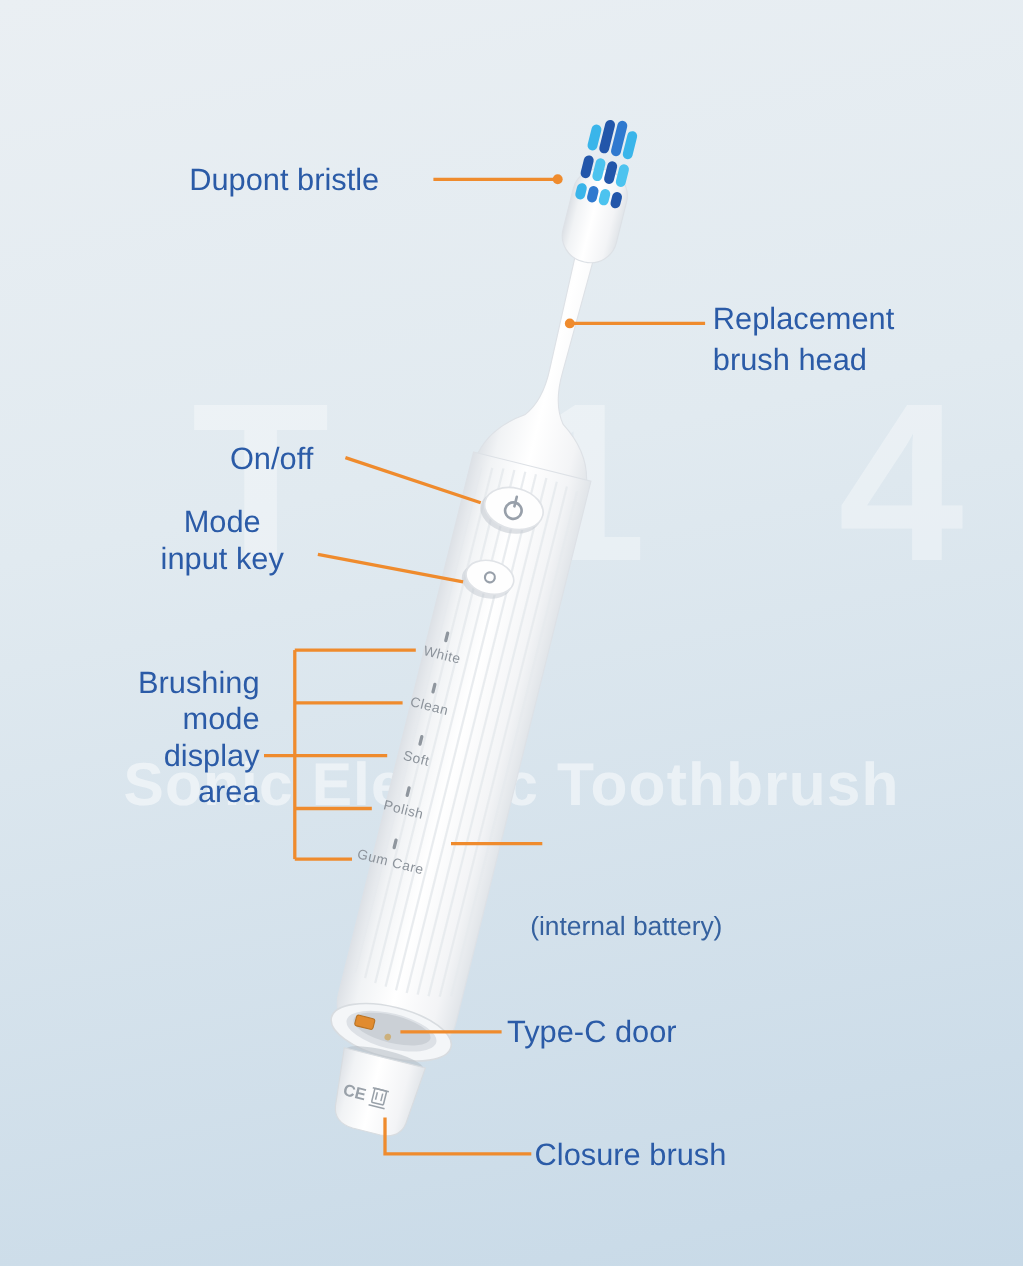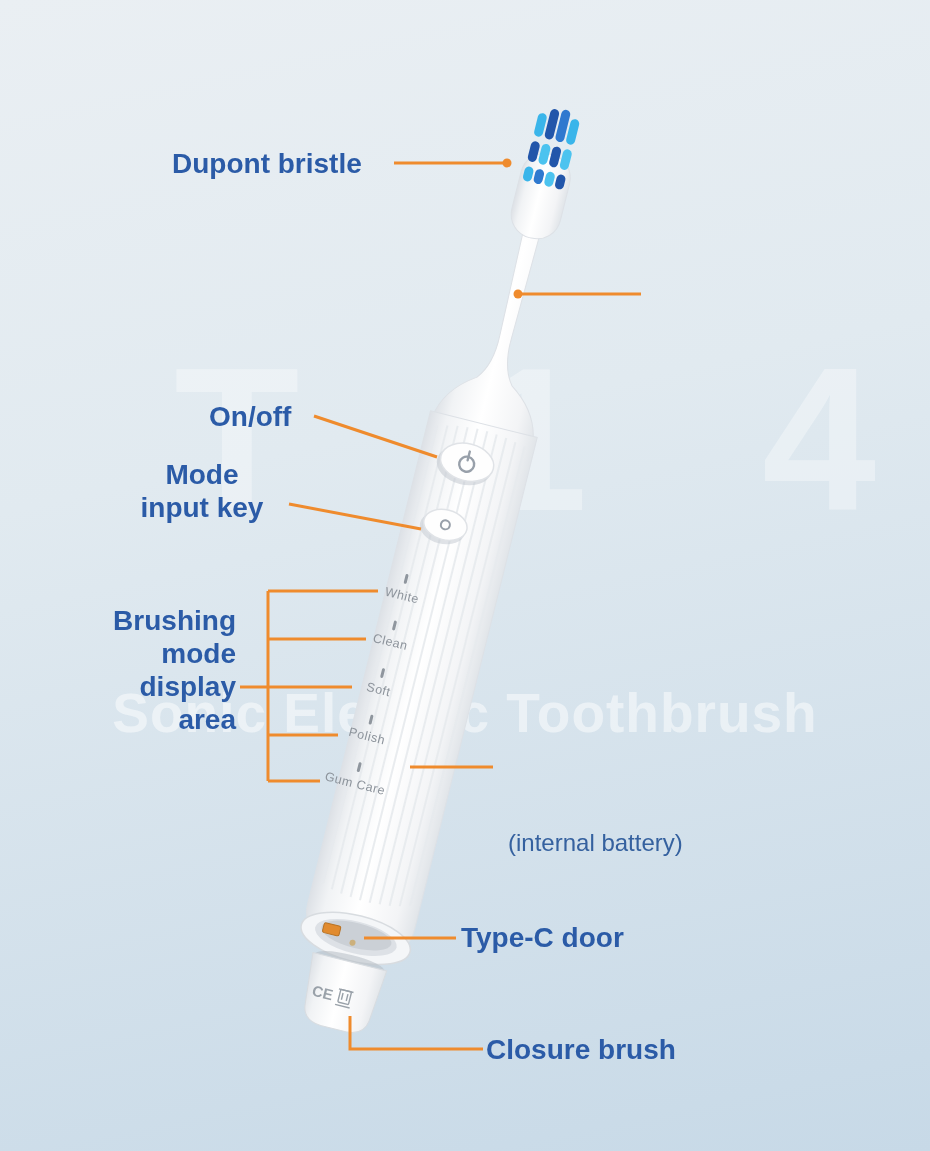--- a/index.html
+++ b/index.html
@@ -6,28 +6,28 @@
   html,body { background:#dfe8ee; }
   body { font-family:"Liberation Sans", sans-serif; }
   #stage {
     position:relative; width:930px; height:1151px; overflow:hidden;
     background:linear-gradient(168deg,#eaeff3 0%, #e1eaf0 38%, #c7d9e7 100%);
   }
   .wm { position:absolute; left:0; right:0; text-align:center; font-weight:700; color:#ffffff; pointer-events:none; }
   #wm-model { top:336px; font-size:205px; line-height:1; letter-spacing:.85em; text-indent:.85em; opacity:.36; }
   #wm-tagline { top:681px; font-size:55px; letter-spacing:1px; opacity:.5; }
   #scene { position:absolute; left:0; top:0; }
-  .label { position:absolute; color:#2b5ba7; font-weight:700; font-size:28px; line-height:33px; white-space:nowrap; }
+  .label { position:absolute; color:#2b5ba7; font-weight:400; font-size:28px; line-height:33px; white-space:nowrap; }
   #dupont-label { left:172px; top:147px; }
   #replacement-label { left:648px; top:271px; line-height:37px; }
   #onoff-label { left:209px; top:400px; }
   #modeswitch-label { left:118px; top:458px; width:168px; text-align:center; }
   #brushing-label { left:88px; top:604px; width:148px; text-align:right; }
   #battery-label { left:497px; top:749px; line-height:38px; }
-  #battery-sub { left:508px; top:826px; font-size:24px; font-weight:400; color:#35619f; }
+  #battery-sub { left:482px; top:826px; font-size:24px; font-weight:400; color:#35619f; }
   #typec-label { left:461px; top:921px; }
   #closure-label { left:486px; top:1033px; }
   .mode-text { font-family:"Liberation Sans",sans-serif; font-size:12.5px; fill:#8c939b; text-anchor:middle; letter-spacing:.5px; }
   .cap-text { font-family:"Liberation Sans",sans-serif; font-size:15px; font-weight:700; fill:#99a1a9; text-anchor:middle; }
 </style>
 </head>
 <body>
 
 <div id="stage">
 
@@ -143,20 +143,24 @@
         <path d="M268 781 H320"></path>
       </g>
       <path d="M493 767 H410"></path>
       <path d="M456 938 H364"></path>
       <path d="M483 1049 H350 V1016"></path>
     </g>
   </svg>
 
   <div class="label" id="dupont-label">Dupont bristle</div>
 
+  <div class="label" id="replacement-label">
+    <div>Replacement</div>
+    <div>brush head</div>
+  </div>
 
   <div class="label" id="onoff-label">On/off</div>
 
   <div class="label" id="modeswitch-label">
     <div>Mode</div>
     <div>input key</div>
   </div>
 
   <div class="label" id="brushing-label">
     <div>Brushing</div>

